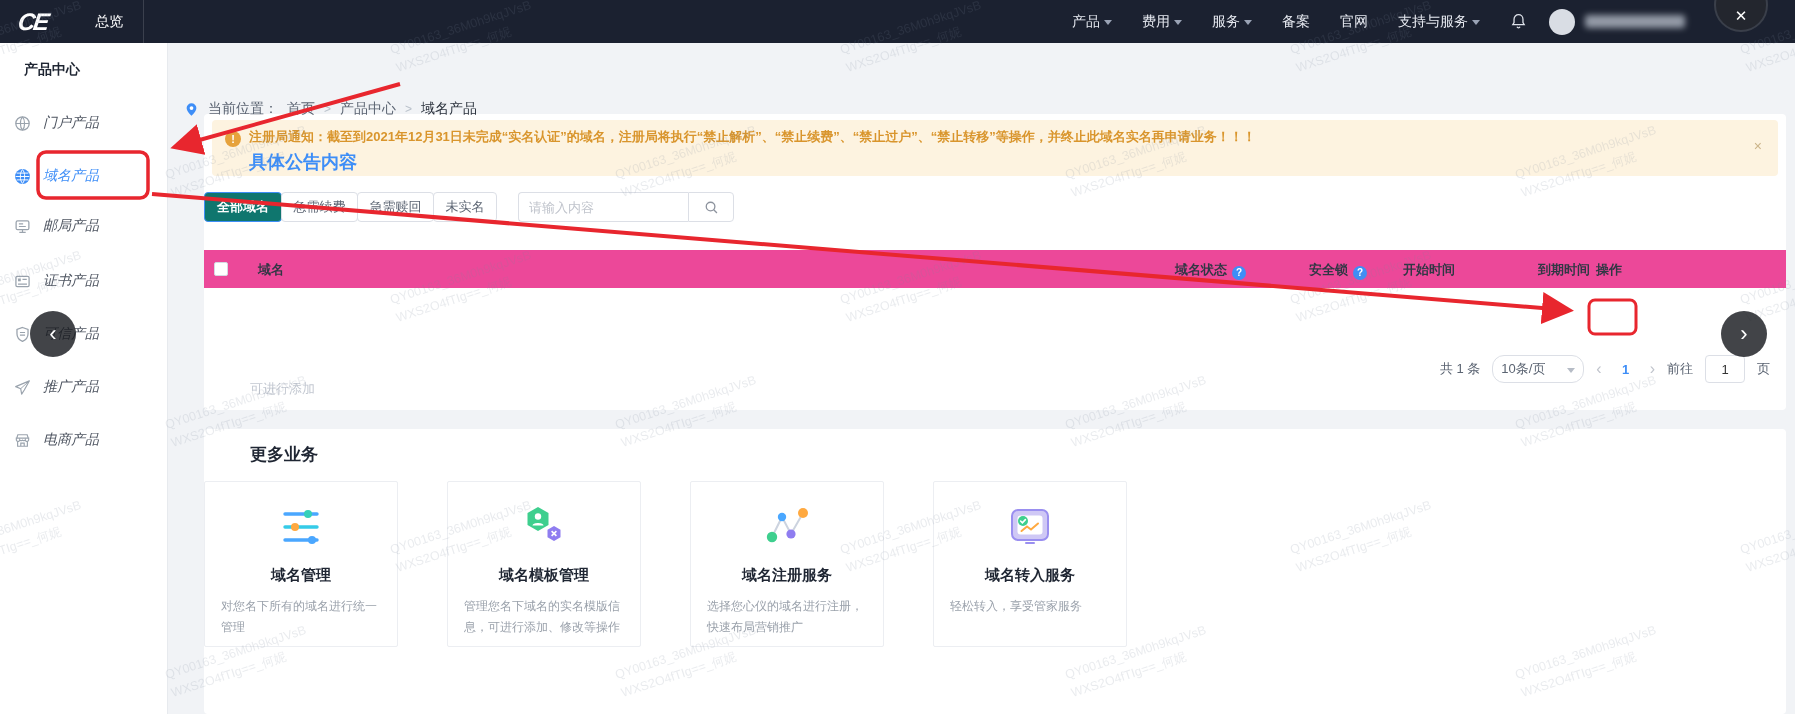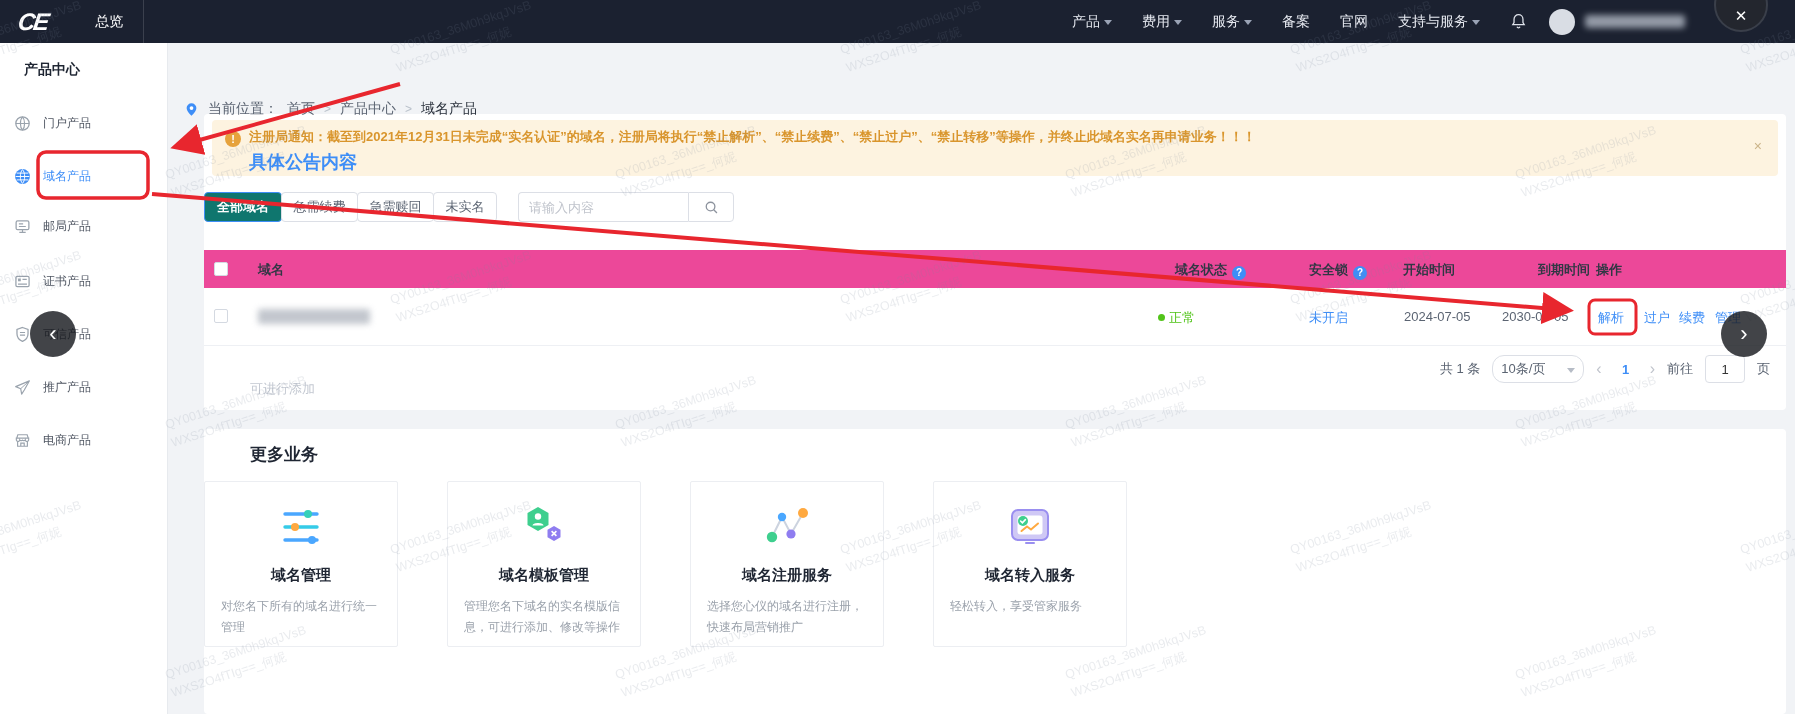--- a/index.html
+++ b/index.html
@@ -18,21 +18,21 @@
   .bell { margin-right:22px; cursor:pointer; display:flex; }
   .avatar { width:26px; height:26px; border-radius:50%; background:#d9dde4; margin-right:10px; }
   .name-blur { width:100px; height:13px; background:#a9b0bc; border-radius:3px; filter:blur(3px); opacity:.85; margin-right:110px; }
   .close-fab { position:absolute; left:1714px; top:-22px; width:54px; height:54px; border-radius:50%; background:#23262e; border:2px solid #3a3f4a; z-index:70; color:#fff; display:flex; align-items:flex-end; justify-content:center; font-size:15px; padding-bottom:5px; cursor:pointer; }
 
   
   .sidebar { position:absolute; left:0; top:43px; width:168px; height:671px; background:#fff; border-right:1px solid #e7eaee; z-index:5; }
   .sb-title { position:absolute; left:24px; top:18px; font-size:14px; font-weight:bold; color:#1f2633; }
   .side-item { position:absolute; left:0; width:168px; height:26px; display:flex; align-items:center; cursor:pointer; }
   .side-item .s-ico { position:absolute; left:14px; display:flex; }
-  .side-item .s-lbl { position:absolute; left:43px; font-size:12px; color:#4e5561; }
+  .side-item .s-lbl { position:absolute; left:43px; font-size:14px; color:#4e5561;font-style:italic; }
   .side-item.active .s-lbl { color:#3e8ef7; }
 
   
   .crumbs { position:absolute; left:184px; top:55px; height:24px; display:flex; align-items:center; gap:9px; font-size:14px; color:#5b6472; z-index:4;margin-top:42px; }
   .crumbs .sep { color:#b9c0ca; font-size:12px; }
   .crumb-link { cursor:pointer; color:#5b6472; }
   .crumb-cur { color:#2b323d; }
 
   
   .panel { position:absolute; background:#fff; border-radius:4px; z-index:3; }
@@ -245,33 +245,20 @@
     <div class="thead">
       <span class="cb" style="left:10px;top:12px"></span>
       <span class="hcell" style="left:54px">域名</span>
       <span class="hcell" style="left:971px"><span>域名状态</span><span class="help">?</span></span>
       <span class="hcell" style="left:1105px"><span>安全锁</span><span class="help">?</span></span>
       <span class="hcell" style="left:1199px">开始时间</span>
       <span class="hcell" style="left:1334px">到期时间</span>
       <span class="hcell" style="left:1392px">操作</span>
     </div>
 
-    <div class="trow">
-      <span class="cb" style="left:10px;top:21px"></span>
-      <span class="domain-blur"></span>
-      <span class="dot"></span>
-      <span class="rcell green" style="left:965px">正常</span>
-      <span class="rcell link" style="left:1105px">未开启</span>
-      <span class="rcell" style="left:1200px">2024-07-05</span>
-      <span class="rcell" style="left:1298px">2030-07-05</span>
-      <span class="rcell link" style="left:1394px">解析</span>
-      <span class="rcell link" style="left:1440px">过户</span>
-      <span class="rcell link" style="left:1475px">续费</span>
-      <span class="rcell link" style="left:1511px">管理</span>
-    </div>
 
     <span class="batch">可进行添加</span>
 
     <div class="pager">
       <span>共 1 条</span>
       <span class="psize">
           <span>10条/页</span>
           <span class="chev" style="border-top-color:#b6bcc6"></span>
         </span>
       <span class="parrow">‹</span>

